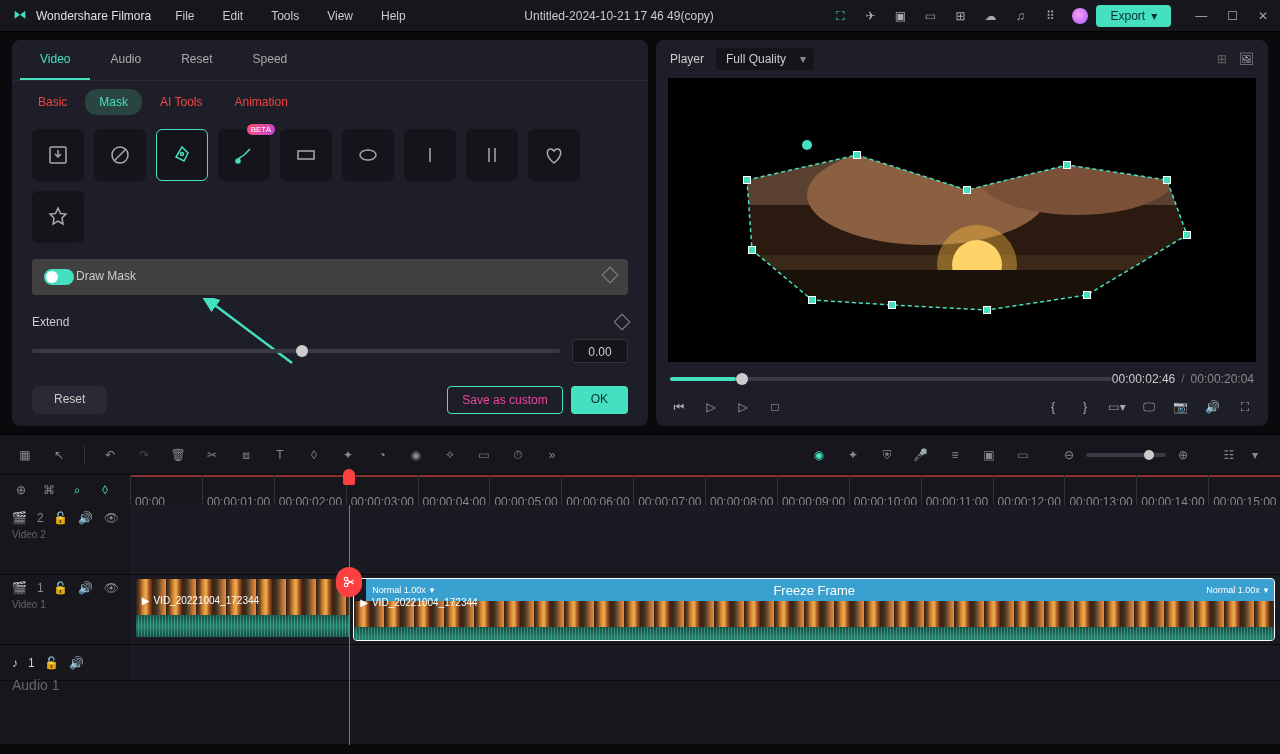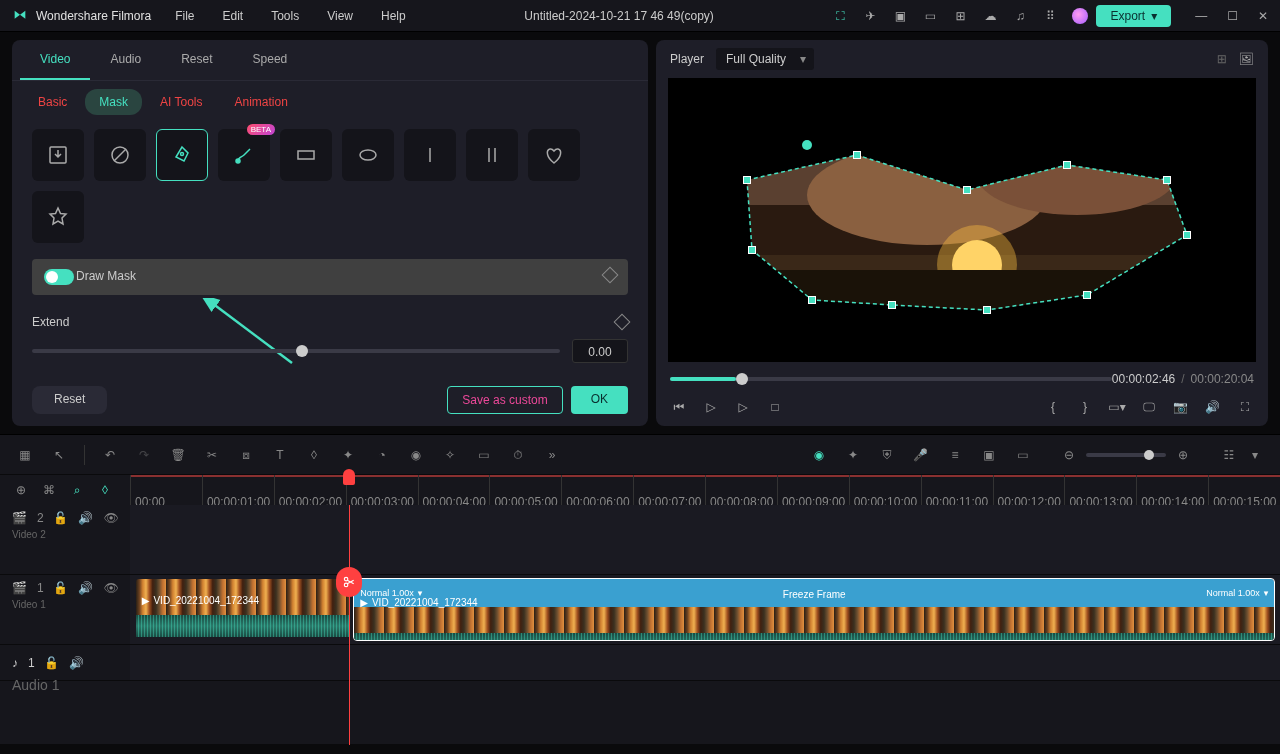--- a/index.html
+++ b/index.html
@@ -104,25 +104,25 @@
 .tl-track { height: 70px; display: flex; border-bottom: 1px solid #0a0a0c; }
 .tl-track.audio { height: 36px; }
 .track-head { width: 130px; padding: 6px 12px; display: flex; flex-direction: column; gap: 4px; }
 .track-head-icons { display: flex; gap: 10px; align-items: center; color: #888; }
 .track-label { font-size: 10px; color: #666; }
 .track-body { flex: 1; position: relative; background: #1a1a22; }
 
 .clip { position: absolute; top: 4px; bottom: 4px; border-radius: 3px; overflow: hidden; }
 .clip-thumbs { height: 36px; background: linear-gradient(90deg, #2a2015, #6a4020, #d08030, #f0b050, #a05020, #402010, #3a3020, #705030, #c07030, #e09040); background-size: 30px 100%; }
 .clip.selected { outline: 1px solid #fff; }
-.clip-header { height: 28px; background: #3aa0d0; color: #fff; font-size: 9px; padding: 0 6px; display: flex; align-items: center; }
+.clip-header { height: 22px; background: #3aa0d0; color: #fff; font-size: 9px; padding: 0 6px; display: flex; align-items: center; margin-left: 12px; }
 .clip-label { position: absolute; top: 16px; left: 6px; color: #fff; font-size: 10px; display: flex; align-items: center; gap: 4px; z-index: 2; }
 .clip-wave { height: 22px; background: linear-gradient(180deg, #1a4a42 0%, #2a7a6a 50%, #1a4a42 100%); position: relative; }
 .clip-wave::before { content: ''; position: absolute; inset: 0; background: repeating-linear-gradient(90deg, transparent 0, transparent 2px, rgba(69,224,192,0.4) 2px, rgba(69,224,192,0.4) 3px); }
-.freeze-label { position: absolute; left: 50%; top: 10px; transform: translateX(-50%); font-size: 10px; color: #fff; }
+.freeze-label { position: absolute; left: 50%; top: 4px; transform: translateX(-50%); font-size: 13px; color: #fff; }
 </style>
 </head>
 <body>
 
 <div class="title-bar">
   <svg class="logo" viewBox="0 0 24 24">
       <path fill="#45e0c0" d="M4 4 L12 10 L4 16 Z M12 10 L20 4 L20 16 Z"></path>
     </svg>
   <span class="app-name">Wondershare Filmora</span>
   <div class="menu-bar">

